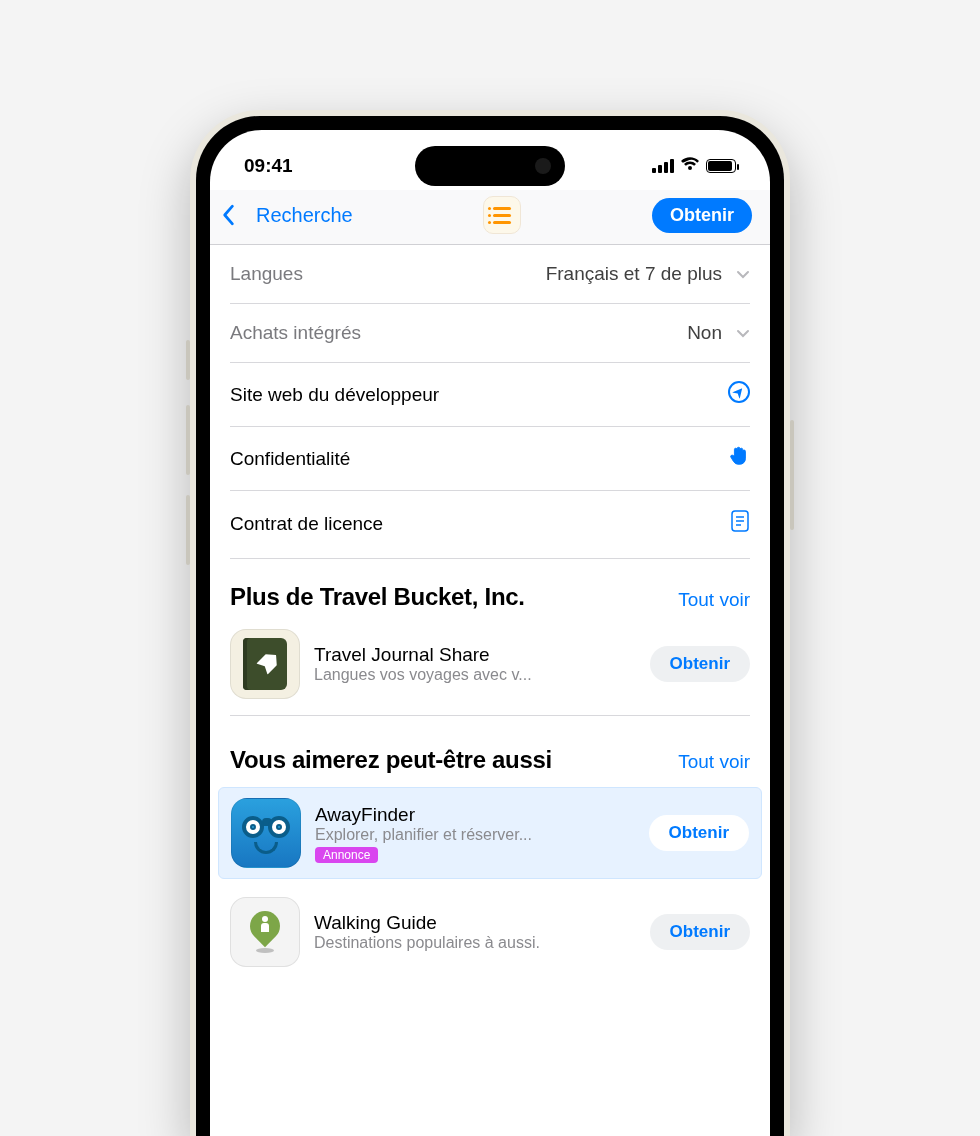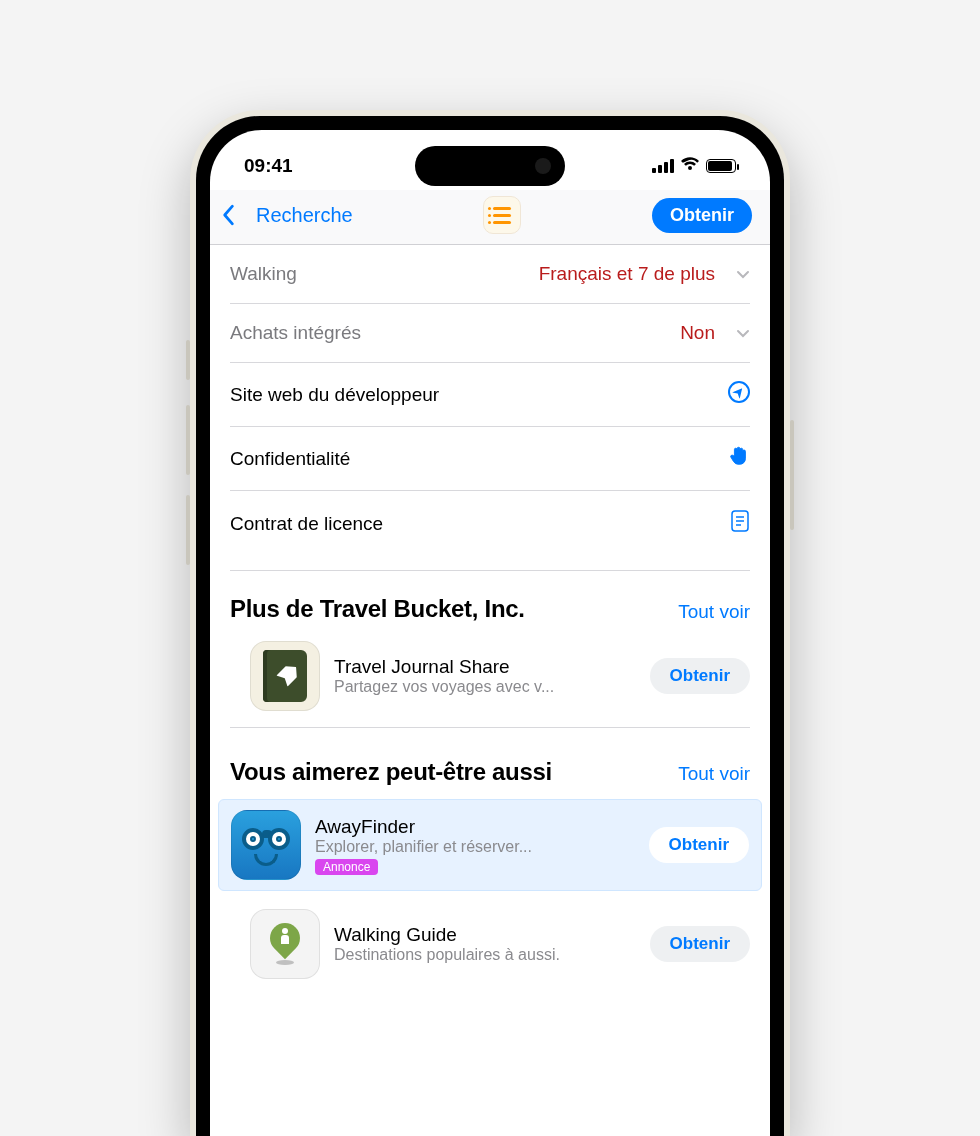--- a/index.html
+++ b/index.html
@@ -99,37 +99,37 @@
     background:#007aff; color:#fff; font-weight:600; font-size:18px;
     padding: 7px 18px; border-radius: 18px; border:none;
   }
   .content { padding: 0 20px; }
   .row {
     display:flex; justify-content:space-between; align-items:center;
     padding: 18px 0; border-bottom: 0.5px solid #d8d8dc;
     font-size:19px;
   }
   .row-label { color:#7a7a7e; }
-  .row-value { color:#b91c1c; display:flex; align-items:center; gap:21px;}
+  .row-value { color:#404040; display:flex; align-items:center; gap:14px;}
   .chev { color:#b8b8bc; }
   .chev svg{ width:14px; height:10px; }
   .row-link { color:#007aff; }
   .row-link .row-label-blue{ color:#000000; }
   .row-icon { color:#007aff; }
   .row-icon svg { width:24px; height:24px; stroke:#007aff; }
   .section-hdr {
     display:flex; justify-content:space-between; align-items:flex-end;
     padding: 30px 0 10px 0; border-top: 0.5px solid #d8d8dc;
     margin-top: 8px;
   }
-  .section-hdr.first-sec { border-top:0.5px solid #d8d8dc; margin-top:14px; padding-top:24px;}
+  .section-hdr.first-sec { border-top:0.5px solid #d8d8dc; margin-top:2px; padding-top:24px;}
   .section-title { font-size:24px; font-weight:700; letter-spacing:-0.3px; max-width:340px; line-height:1.15;}
   .see-all { color:#007aff; font-size:19px; white-space:nowrap; }
   .app-card {
-    display:flex; align-items:center; gap:14px; padding: 8px 0; margin-left: 20px;
+    display:flex; align-items:center; gap:14px; padding: 8px 0;
   }
   .app-card.promoted {
     background:#e7f2ff;
     border:1px solid #cfe6ff;
     border-radius: 6px;
     padding: 10px 12px;
     margin: 4px -12px 10px -12px;
   }
   .app-icon {
     width:70px; height:70px; border-radius:16px; flex-shrink:0;
@@ -240,21 +240,21 @@
               <span></span>
               <span></span>
               <span></span>
             </div>
         </div>
         <button class="btn-primary">Obtenir</button>
       </div>
 
       <div class="content">
         <div class="row">
-          <span class="row-label">Walking</span>
+          <span class="row-label">Langues</span>
           <span class="row-value">
             <span>Français et 7 de plus</span>
             <span class="chev"><svg viewBox="0 0 14 10">
                   <path d="M2 2l5 5 5-5" stroke="#b8b8bc" stroke-width="2" fill="none" stroke-linecap="round"></path>
                 </svg></span>
           </span>
         </div>
         <div class="row">
           <span class="row-label">Achats intégrés</span>
           <span class="row-value">
@@ -291,21 +291,21 @@
         <div class="section-hdr first-sec">
           <div class="section-title">Plus de Travel Bucket, Inc.</div>
           <a class="see-all">Tout voir</a>
         </div>
         <div class="app-card">
           <div class="app-icon ic-journal">
               <div class="book"></div>
             </div>
           <div class="app-info">
             <div class="app-name">Travel Journal Share</div>
-            <div class="app-sub">Partagez vos voyages avec v...</div>
+            <div class="app-sub">Langues vos voyages avec v...</div>
           </div>
           <button class="btn-get">Obtenir</button>
         </div>
 
         <div class="section-hdr">
           <div class="section-title">Vous aimerez peut-être aussi</div>
           <a class="see-all">Tout voir</a>
         </div>
 
         <div class="app-card promoted">

